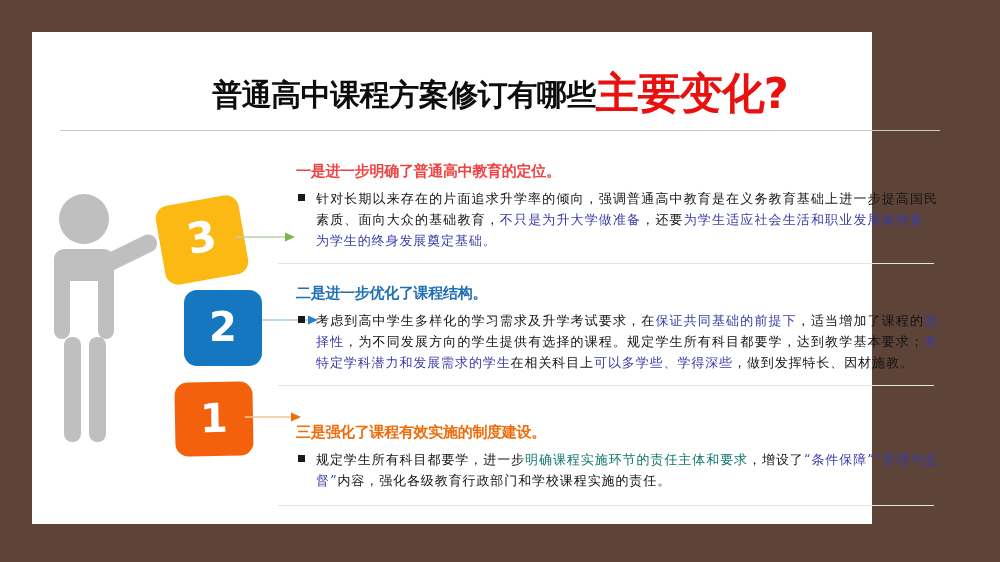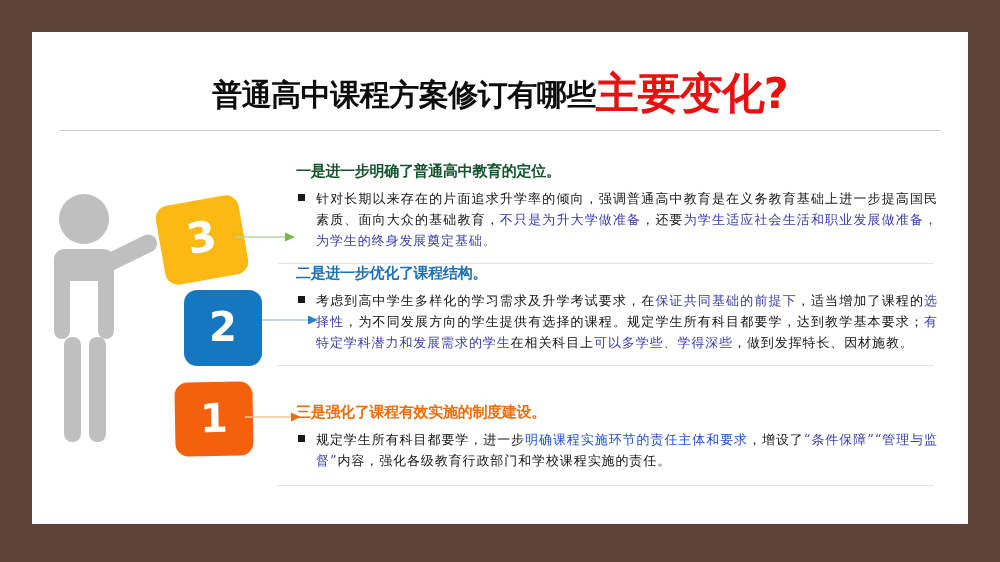--- a/index.html
+++ b/index.html
@@ -4,21 +4,21 @@
 <style>
   * { margin:0; padding:0; box-sizing:border-box; }
   html, body {
     width:1000px; height:562px; overflow:hidden;
     font-family:"Liberation Sans","DejaVu Sans",sans-serif;
   }
   body { background:#5e4438; position:relative; }
 
   .slide-frame{
     position:absolute; left:32px; top:32px;
-    width:936px; height:492px;
+    width:840px; height:492px;
     background:#ffffff;
   }
 
   
   .title-zone{
     position:absolute; left:0; top:30px; width:936px;
     text-align:center; white-space:nowrap;
   }
   .title-main{
     font-family:"DejaVu Sans","Liberation Sans",sans-serif;
@@ -134,43 +134,43 @@
     <polygon points="46,2.5 56,7 46,11.5" fill="#2b81c8"></polygon>
   </svg>
   <svg class="connector" style="left:213px; top:378px; width:58px;" viewBox="0 0 58 14">
     <line x1="0" y1="7" x2="46" y2="7" stroke="#f3c49c" stroke-width="1.6"></line>
     <polygon points="46,2.5 56,7 46,11.5" fill="#ef6c0a"></polygon>
   </svg>
 
   <div class="content-col">
 
     <div class="section">
-      <div class="sec-head sec-head-1" style="color: #14532d;">一是进一步明确了普通高中教育的定位。</div>
+      <div class="sec-head sec-head-1" style="color: #ef4444;">一是进一步明确了普通高中教育的定位。</div>
       <div class="sec-body">
         <span class="bullet-sq"></span>
         <div class="para"><span>针对长期以来存在的片面追求升学率的倾向，强调普通高中教育是在义务教育基础上进一步提高国民素质、面向大众的基础教育，</span><span class="hl" style="color: rgb(59, 59, 168);">不只是为升大学做准备</span><span>，还要</span><span class="hl" style="color: rgb(59, 59, 168);">为学生适应社会生活和职业发展做准备，为学生的终身发展奠定基础。</span></div>
       </div>
     </div>
 
     <div class="sec-sep" style="margin-top:12px;"></div>
 
-    <div class="section" style="margin-top:0;">
+    <div class="section" style="margin-top:20px;">
       <div class="sec-head sec-head-2" style="color: rgb(31, 111, 181);">二是进一步优化了课程结构。</div>
       <div class="sec-body">
         <span class="bullet-sq"></span>
         <div class="para"><span>考虑到高中学生多样化的学习需求及升学考试要求，在</span><span class="hl" style="color: rgb(59, 59, 168);">保证共同基础的前提下</span><span>，适当增加了课程的</span><span class="hl" style="color: rgb(59, 59, 168);">选择性</span><span>，为不同发展方向的学生提供有选择的课程。规定学生所有科目都要学，达到教学基本要求；</span><span class="hl" style="color: rgb(59, 59, 168);">有特定学科潜力和发展需求的学生</span><span>在相关科目上</span><span class="hl" style="color: rgb(59, 59, 168);">可以多学些、学得深些</span><span>，做到发挥特长、因材施教。</span></div>
       </div>
     </div>
 
     <div class="sec-sep" style="margin-top:12px;"></div>
 
     <div class="section" style="margin-top:12px;">
       <div class="sec-head sec-head-3" style="color: rgb(239, 108, 10); margin-top: 37px;">三是强化了课程有效实施的制度建设。</div>
       <div class="sec-body">
         <span class="bullet-sq"></span>
-        <div class="para"><span>规定学生所有科目都要学，进一步</span><span class="hl" style="color: #1d4ed8;">明确课程实施环节的责任主体和要求</span><span>，增设了</span><span class="hl" style="color: rgb(59, 59, 168);">“条件保障”“管理与监督”</span><span>内容，强化各级教育行政部门和学校课程实施的责任。</span></div>
+        <div class="para"><span>规定学生所有科目都要学，进一步</span><span class="hl" style="color: #0f766e;">明确课程实施环节的责任主体和要求</span><span>，增设了</span><span class="hl" style="color: rgb(59, 59, 168);">“条件保障”“管理与监督”</span><span>内容，强化各级教育行政部门和学校课程实施的责任。</span></div>
       </div>
     </div>
 
     <div class="sec-sep" style="margin-top:14px;"></div>
 
   </div>
 </div>
 
 </body></html>

